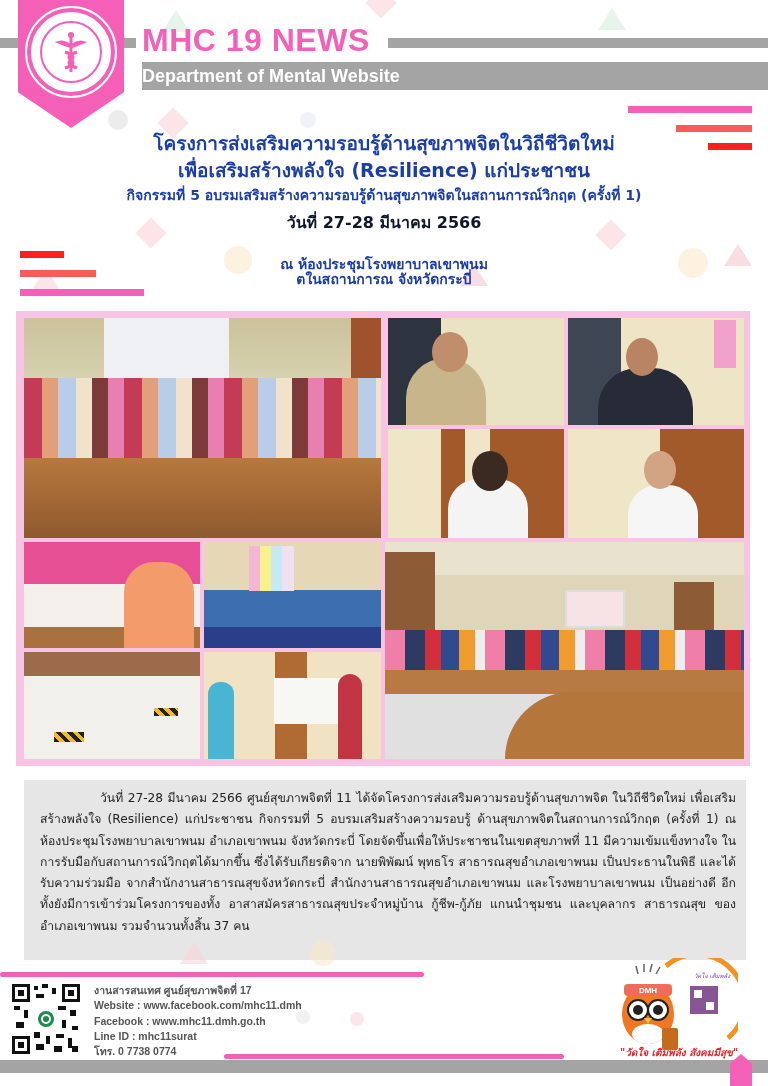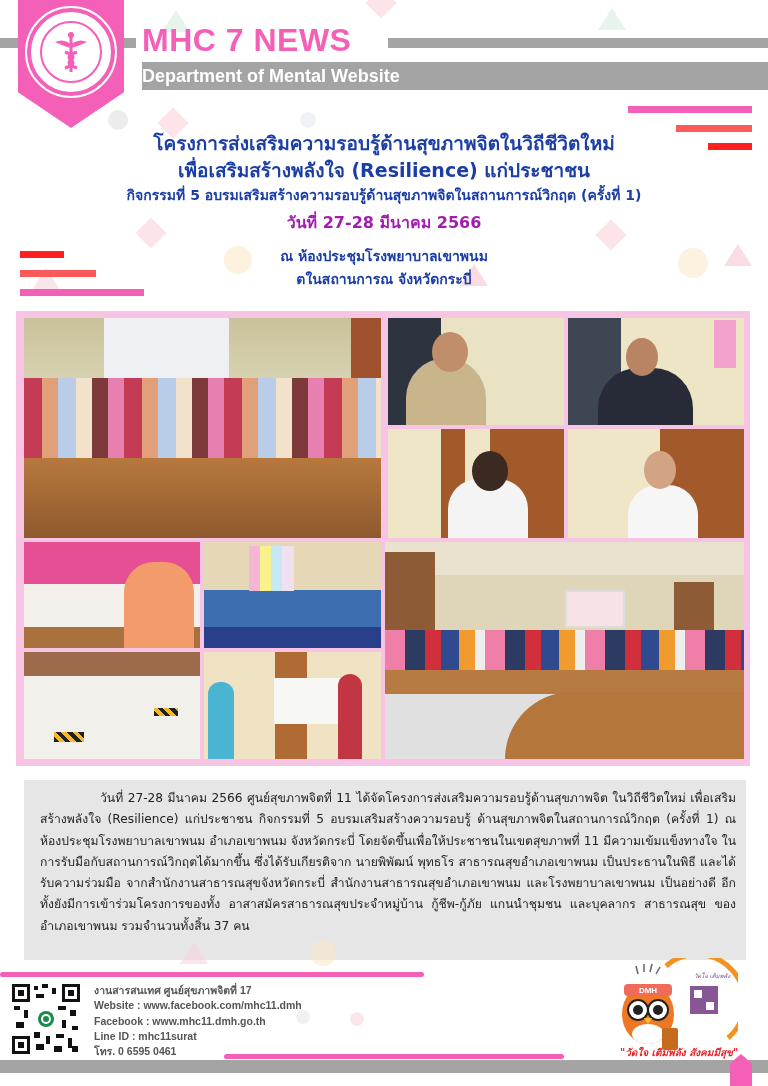--- a/index.html
+++ b/index.html
@@ -14,22 +14,22 @@
 .logo-inner{left:40px;top:21px;width:62px;height:62px;border-radius:50%;background:#fff;border:2px solid #f45fb8;display:flex;align-items:center;justify-content:center;color:#f45fb8;font-size:32px}
 .brand-title{left:142px;top:22px;font-size:32px;font-weight:bold;color:#f45fb8;letter-spacing:.5px;font-family:"Liberation Sans",sans-serif}
 .brand-sub{left:142px;top:62px;height:28px;width:626px;background:#a4a4a4;color:#fff;font-size:18px;font-weight:bold;line-height:28px;padding-left:0;font-family:"Liberation Sans",sans-serif}
 .brand-sub span{padding-left:0}
 .line-top{left:0;top:38px;width:136px;height:10px;background:#a4a4a4}
 .line-top2{left:388px;top:38px;width:380px;height:10px;background:#a4a4a4}
 .title1{left:0;width:768px;text-align:center;color:#1b3ea6;font-weight:bold;font-family:"DejaVu Sans",sans-serif}
 .t1{top:128px;font-size:19px}
 .t2{top:155px;font-size:19px}
 .t3{top:184px;font-size:14px}
-.t4{top:210px;font-size:16px;color:#a21caf}
-.t5{top:245px;font-size:14px}
+.t4{top:210px;font-size:16px;color:#0f172a}
+.t5{top:253px;font-size:14px}
 .t6{top:268px;font-size:14px}
 .stripe{height:7px}
 .photo-frame{left:16px;top:311px;width:734px;height:455px;background:#f7c4e3}
 .ph{position:absolute;overflow:hidden}
 .footer-box{left:24px;top:780px;width:722px;height:180px;background:#e6e6e6}
 .body-text{left:40px;top:788px;width:696px;font-size:12.2px;line-height:21.3px;color:#222;text-align:justify}
 .body-text p{text-indent:60px}
 .footer-line{left:0;top:972px;width:424px;height:5px;background:#f45fb8;border-radius:3px}
 .footer-line2{left:224px;top:1054px;width:340px;height:5px;background:#f45fb8;border-radius:3px}
 .footer-gray{left:0;top:1060px;width:768px;height:13px;background:#a4a4a4}
@@ -63,21 +63,21 @@
 <div class="abs logo-inner">
   <svg width="40" height="44" viewBox="0 0 40 44">
     <path d="M20 4 L20 42" stroke="#f45fb8" stroke-width="3"></path>
     <path d="M4 12 Q12 8 20 14 Q28 8 36 12 Q28 16 20 18 Q12 16 4 12Z" fill="#f45fb8"></path>
     <path d="M14 22 Q26 26 20 30 Q14 34 26 38" stroke="#f45fb8" stroke-width="3" fill="none"></path>
     <path d="M26 22 Q14 26 20 30 Q26 34 14 38" stroke="#f45fb8" stroke-width="3" fill="none"></path>
     <circle cx="20" cy="5" r="3" fill="#f45fb8"></circle>
   </svg>
 </div>
 
-<div class="abs brand-title">MHC 7 NEWS</div>
+<div class="abs brand-title">MHC 19 NEWS</div>
 <div class="abs brand-sub"><span>Department of Mental Website</span></div>
 
 <div class="abs stripe" style="left:628px;top:106px;width:124px;background:#f45fb8"></div>
 <div class="abs stripe" style="left:676px;top:125px;width:76px;background:#fb5a5a"></div>
 <div class="abs stripe" style="left:708px;top:143px;width:44px;background:#ff1f1f"></div>
 
 <div class="abs stripe" style="left:20px;top:251px;width:44px;background:#ff1f1f"></div>
 <div class="abs stripe" style="left:20px;top:270px;width:76px;background:#fb5a5a"></div>
 <div class="abs stripe" style="left:20px;top:289px;width:124px;background:#f45fb8"></div>
 
@@ -188,21 +188,21 @@
     <circle cx="34" cy="35" r="8" fill="#1e8a4a"></circle>
       <circle cx="34" cy="35" r="5" fill="#fff"></circle>
       <circle cx="34" cy="35" r="3" fill="#1e8a4a"></circle>
   </svg>
 </div>
 <div class="abs contact">
   <div>งานสารสนเทศ ศูนย์สุขภาพจิตที่ 17</div>
   <div>Website : www.facebook.com/mhc11.dmh</div>
   <div>Facebook : www.mhc11.dmh.go.th</div>
   <div>Line ID : mhc11surat</div>
-  <div>โทร. 0 6595 0461</div>
+  <div>โทร. 0 7738 0774</div>
 </div>
 <div class="abs deco-circ" style="left:296px;top:1010px;width:14px;height:14px;background:#e6e6e6"></div>
 <div class="abs deco-circ" style="left:350px;top:1012px;width:14px;height:14px;background:#f8d4d8"></div>
 
 <div class="abs mascot">
   <svg width="122" height="104" viewBox="0 0 122 104">
     <path d="M50 8 A44 44 0 1 1 112 80" stroke="#f39221" stroke-width="5" fill="none"></path>
     <g stroke="#666" stroke-width="1.5">
         <line x1="22" y1="16" x2="20" y2="8"></line>
         <line x1="28" y1="14" x2="28" y2="6"></line>

